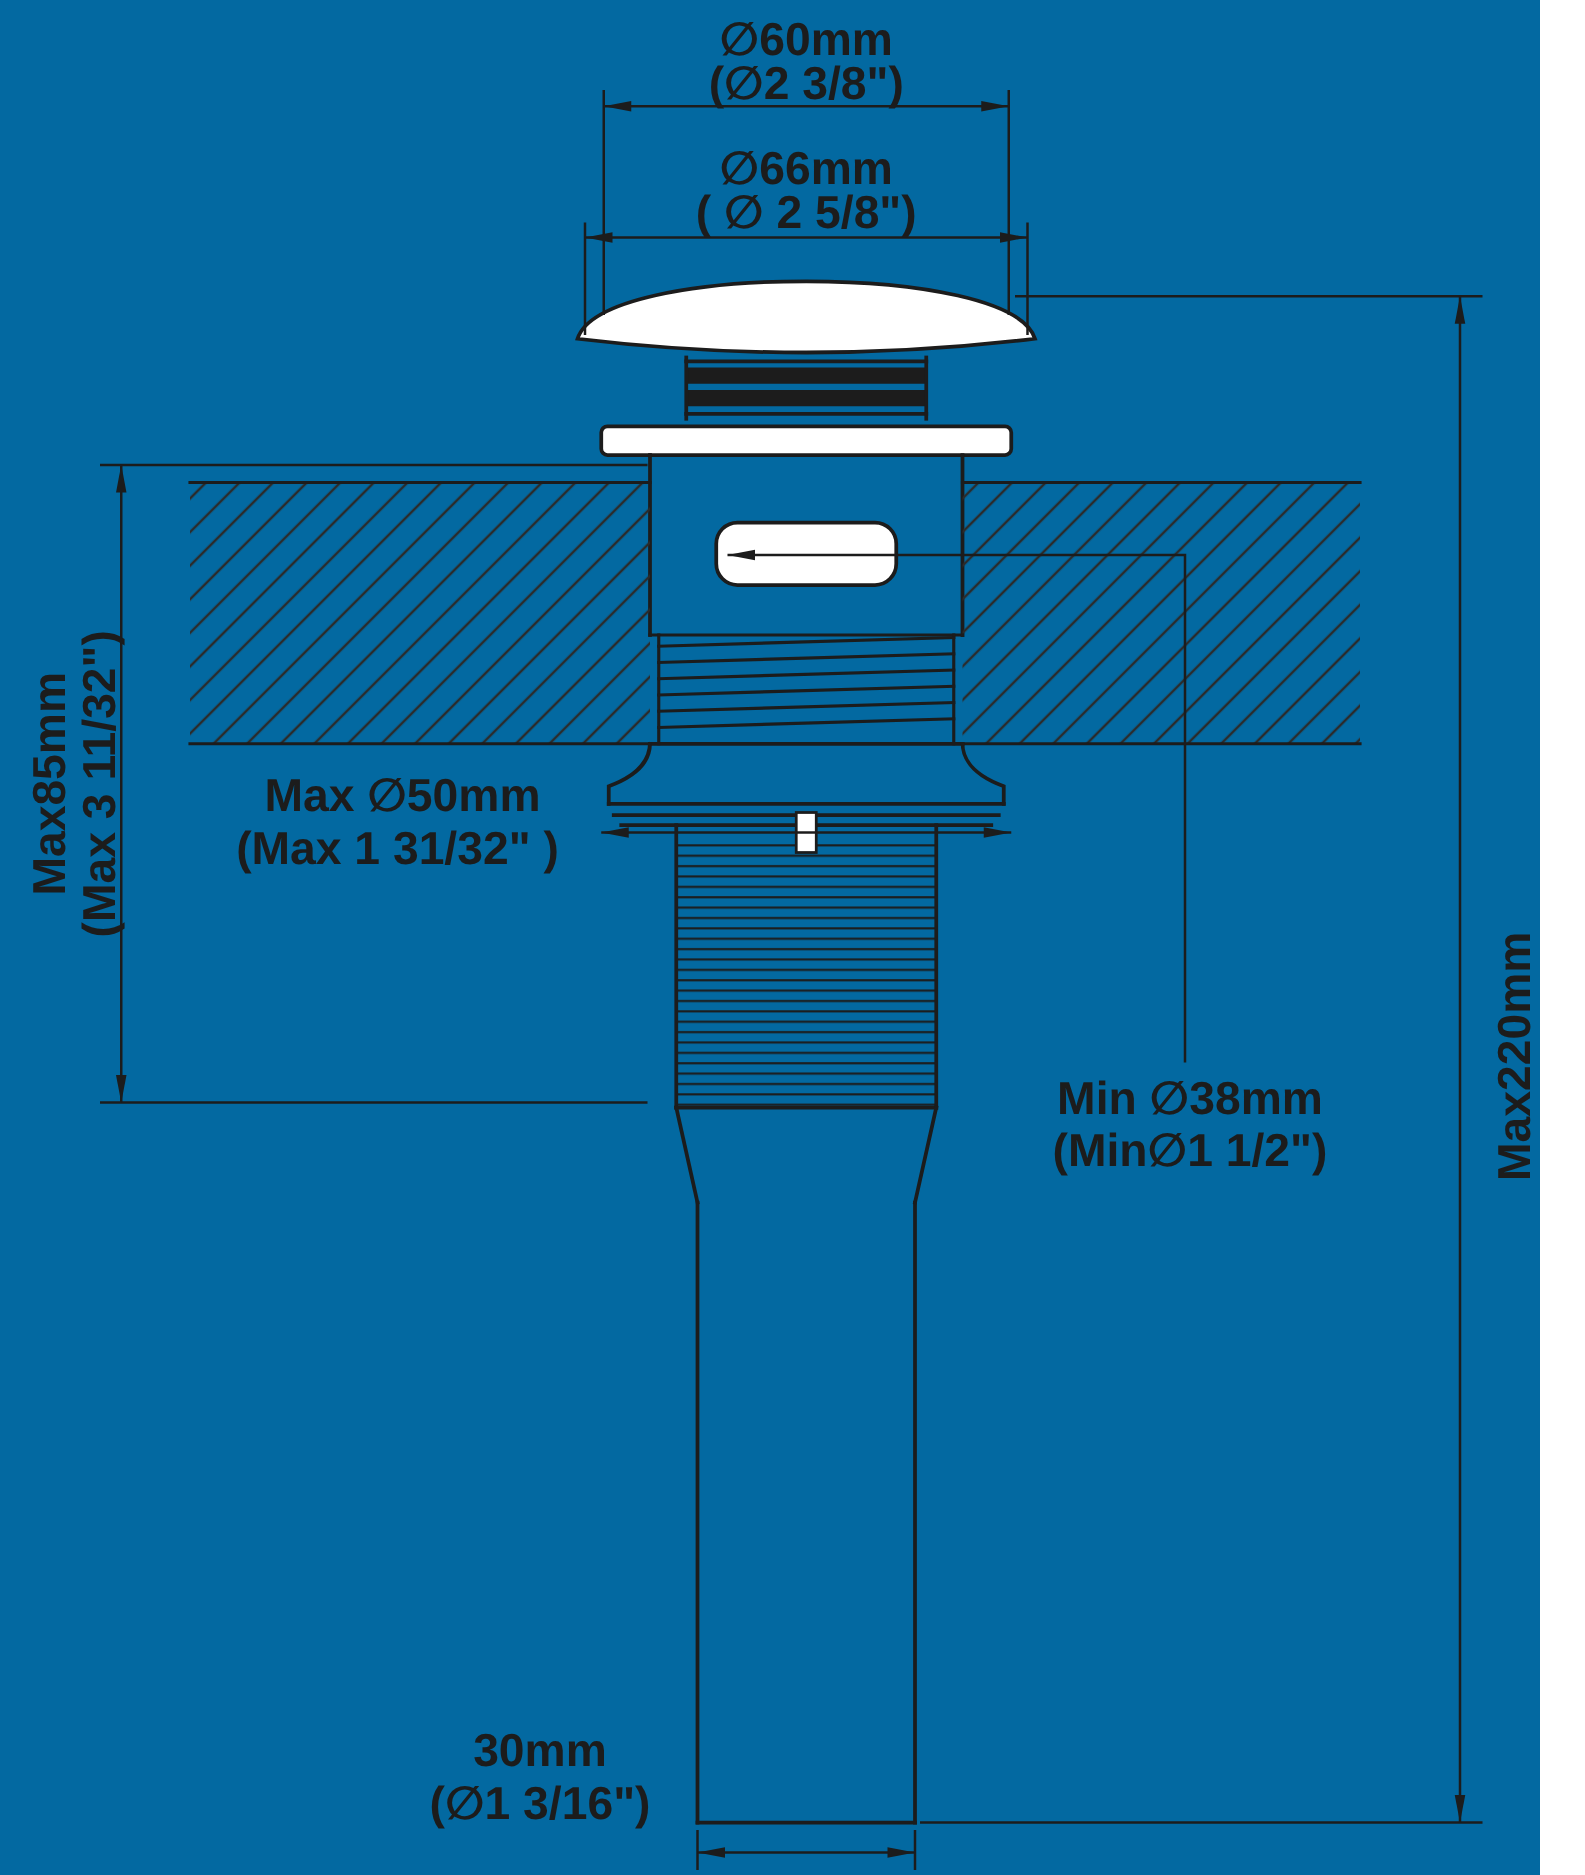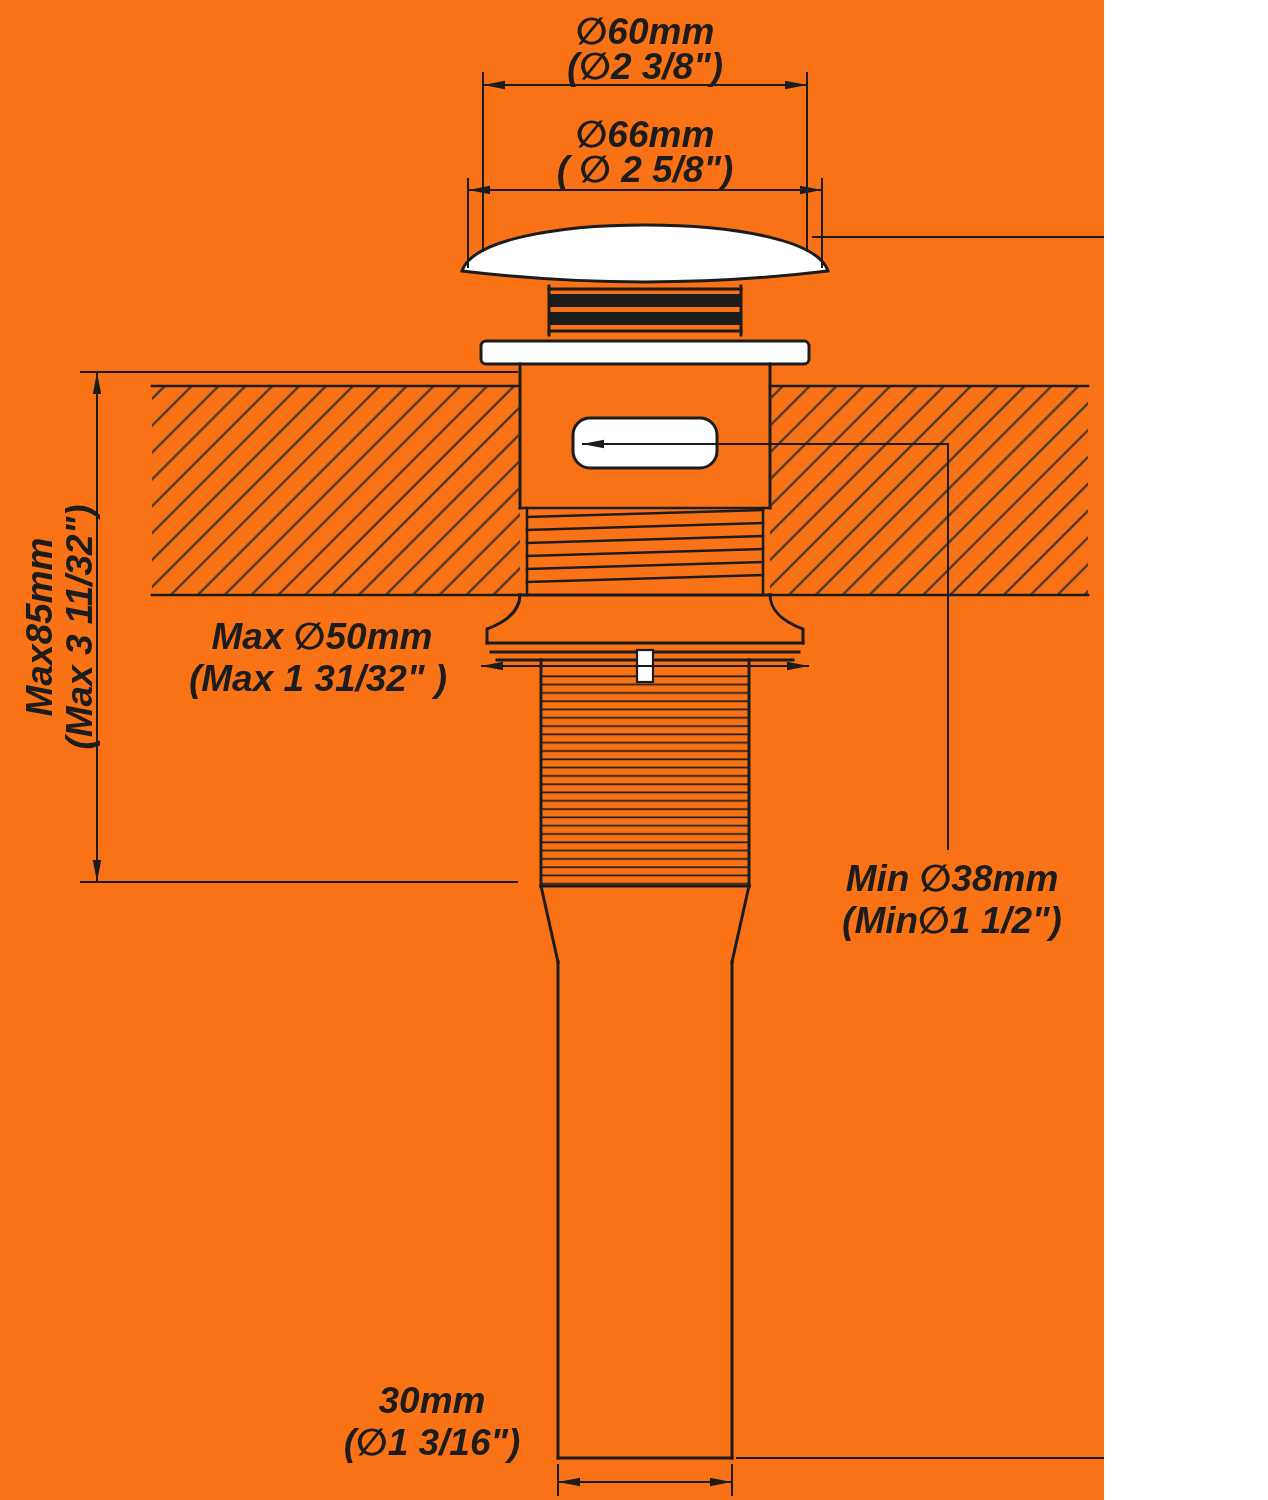--- a/index.html
+++ b/index.html
@@ -1,26 +1,25 @@
 <!DOCTYPE html>
 <html><head>
 <meta charset="utf-8">
 <style>
   html, body {
     margin: 0;
     padding: 0;
     background: #ffffff;
   }
   .canvas {
-    width: 1104px;
+    width: 1232px;
     height: 1500px;
     position: relative;
-    background: #f97316;
+    background: #0369a1;
     overflow: hidden;
-    font-style: italic;
   }
   svg text {
     font-family: "Liberation Sans", "DejaVu Sans", sans-serif;
     font-weight: bold;
   }
 </style>
 </head>
 <body>
 
 <div class="canvas">

